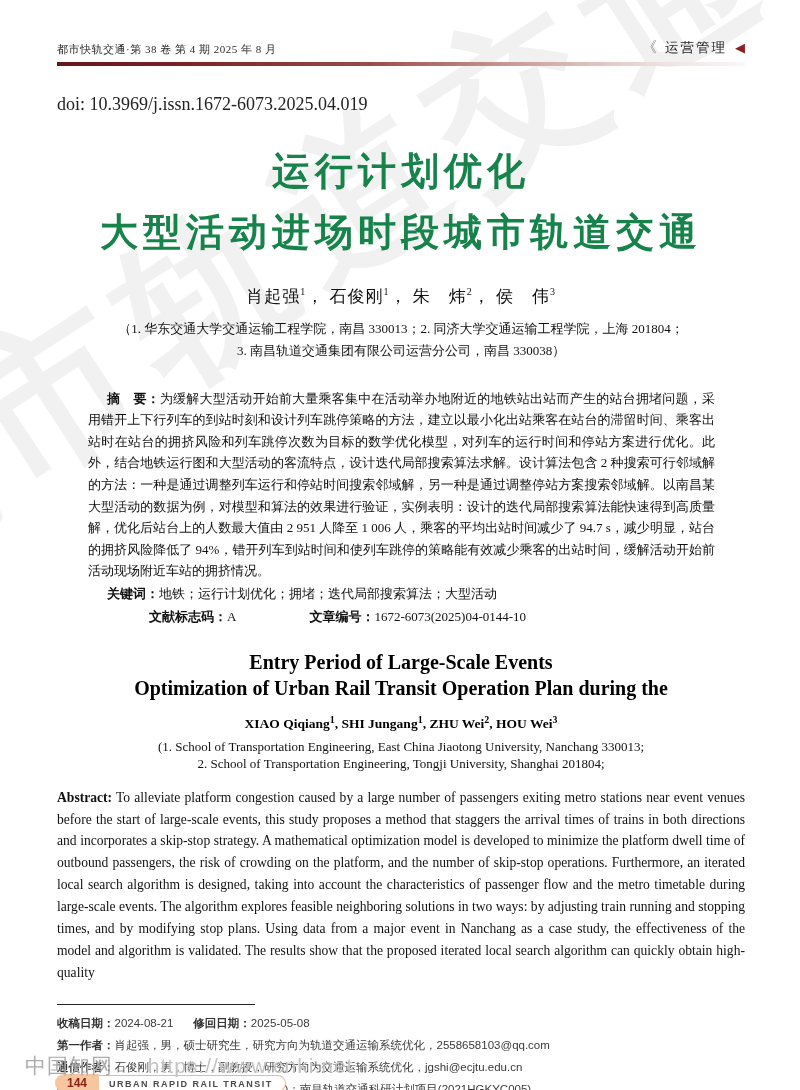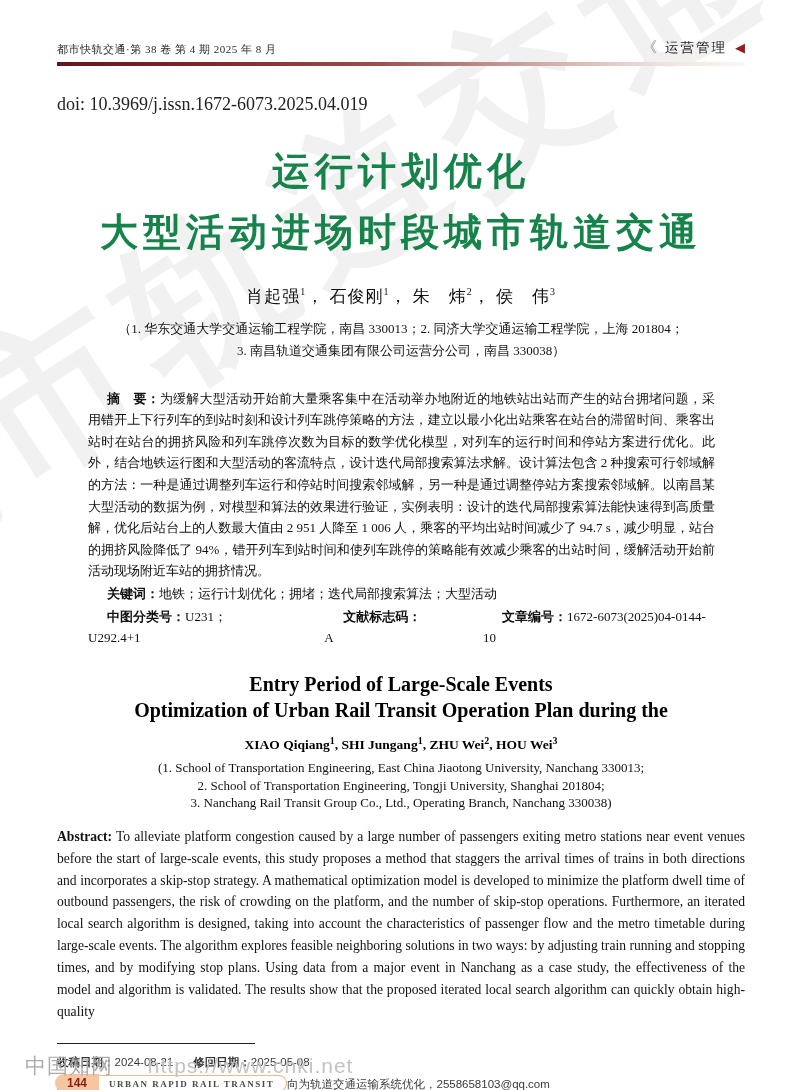--- a/index.html
+++ b/index.html
@@ -82,21 +82,21 @@
   .fn-row .txt { flex:1; }
   .fn-row .txt .lbl2 { font-weight:bold; margin-left:20px; color:#333; }
 
   
   .badge-row { position:absolute; left:55px; top:1074px; z-index:3;
     display:flex; align-items:center; font-family:"Liberation Sans",sans-serif; }
   .badge-num { background:#f6c6a0; color:#8b2016; font-weight:bold;
     font-size:12px; padding:2px 12px; border-radius:10px 0 0 10px; }
   .badge-journal { border:1px solid #f2b68d; border-left:none;
     color:#4a4a4a; font-weight:bold; font-size:9px; letter-spacing:1.5px;
-    padding:3px 12px 2px 10px; border-radius:0 10px 10px 0; background:#fff;font-family:Liberation Serif, serif; }
+    padding:3px 12px 2px 10px; border-radius:0 10px 10px 0; background:#fff; }
 </style>
 </head>
 <body>
 
 <div class="page">
 
   <div class="wm-diagonal">城市轨道交通CRM</div>
 
   <div class="content">
 
@@ -131,38 +131,36 @@
 
     <div class="abs-cn">
       <span class="lbl">摘　要：</span><span>为缓解大型活动开始前大量乘客集中在活动举办地附近的地铁站出站而产生的站台拥堵问题，采用错开上下行列车的到站时刻和设计列车跳停策略的方法，建立以最小化出站乘客在站台的滞留时间、乘客出站时在站台的拥挤风险和列车跳停次数为目标的数学优化模型，对列车的运行时间和停站方案进行优化。此外，结合地铁运行图和大型活动的客流特点，设计迭代局部搜索算法求解。设计算法包含 2 种搜索可行邻域解的方法：一种是通过调整列车运行和停站时间搜索邻域解，另一种是通过调整停站方案搜索邻域解。以南昌某大型活动的数据为例，对模型和算法的效果进行验证，实例表明：设计的迭代局部搜索算法能快速得到高质量解，优化后站台上的人数最大值由 2 951 人降至 1 006 人，乘客的平均出站时间减少了 94.7 s，减少明显，站台的拥挤风险降低了 94%，错开列车到站时间和使列车跳停的策略能有效减少乘客的出站时间，缓解活动开始前活动现场附近车站的拥挤情况。</span>
     </div>
 
     <div class="kw">
       <span class="lbl">关键词：</span><span>地铁；运行计划优化；拥堵；迭代局部搜索算法；大型活动</span>
     </div>
 
     <div class="clc">
-      <span><span class="lbl">中图分类号：</span><span>U231；U292.4+1</span></span>
       <span class="grp2"><span class="lbl">文献标志码：</span><span>A</span></span>
       <span class="grp3"><span class="lbl">文章编号：</span><span>1672-6073(2025)04-0144-10</span></span>
     </div>
 
     <div class="title-en">
       <div>Entry Period of Large-Scale Events</div>
       <div>Optimization of Urban Rail Transit Operation Plan during the</div>
     </div>
 
     <div class="authors-en">
       <span><span>XIAO Qiqiang</span><sup>1</sup><span>, </span></span><span><span>SHI Jungang</span><sup>1</sup><span>, </span></span><span><span>ZHU Wei</span><sup>2</sup><span>, </span></span><span><span>HOU Wei</span><sup>3</sup><span></span></span>
     </div>
 
     <div class="affil-en">
       <div>(1. School of Transportation Engineering, East China Jiaotong University, Nanchang 330013;</div>
       <div>2. School of Transportation Engineering, Tongji University, Shanghai 201804;</div>
-      <div>3. Nanchang Rail Transit Group Co., Ltd., Operating Branch, Nanchang 330038)</div>
     </div>
 
     <div class="abs-en">
       <span class="lbl">Abstract:</span><span> To alleviate platform congestion caused by a large number of passengers exiting metro stations near event venues before the start of large-scale events, this study proposes a method that staggers the arrival times of trains in both directions and incorporates a skip-stop strategy. A mathematical optimization model is developed to minimize the platform dwell time of outbound passengers, the risk of crowding on the platform, and the number of skip-stop operations. Furthermore, an iterated local search algorithm is designed, taking into account the characteristics of passenger flow and the metro timetable during large-scale events. The algorithm explores feasible neighboring solutions in two ways: by adjusting train running and stopping times, and by modifying stop plans. Using data from a major event in Nanchang as a case study, the effectiveness of the model and algorithm is validated. The results show that the proposed iterated local search algorithm can quickly obtain high-quality</span>
     </div>
 
     <div class="fn-sep"></div>
 
     <div class="fn">
       <div class="fn-row">

